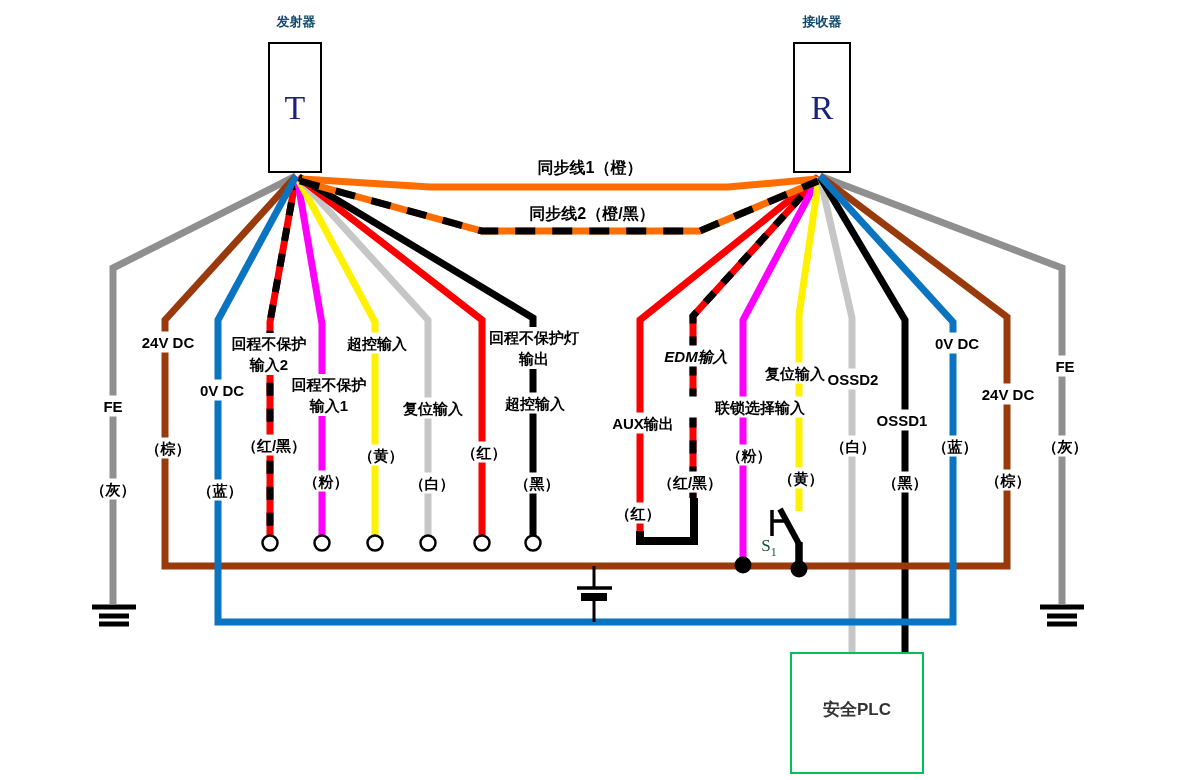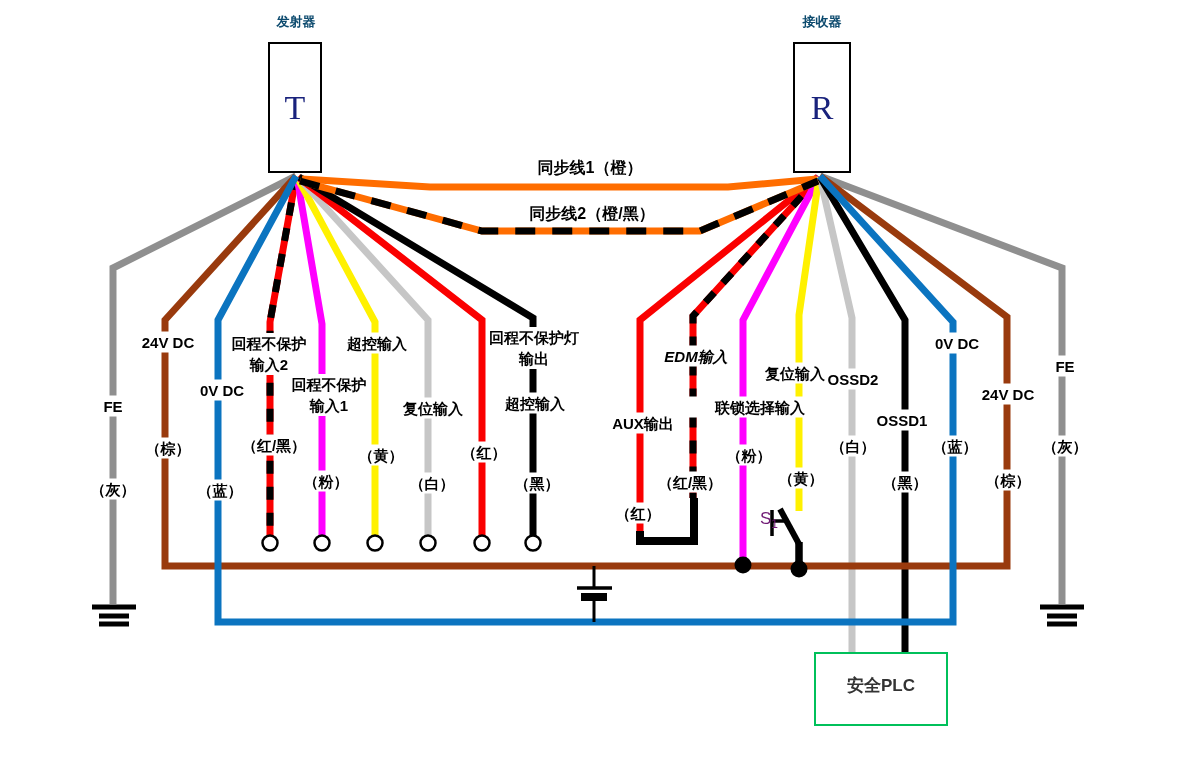--- a/index.html
+++ b/index.html
@@ -9,26 +9,26 @@
   .devbox{position:absolute;box-sizing:border-box;background:#fff;border:2px solid #000;
           display:flex;align-items:center;justify-content:center;}
   .devletter{font-family:"Liberation Serif",serif;font-size:34px;color:#19227c;line-height:1;}
   .devtitle{position:absolute;transform:translate(-50%,-50%);font-size:13px;font-weight:700;
             color:#0c4a6e;white-space:nowrap;}
   .wlabel{position:absolute;transform:translate(-50%,-50%);font-size:15px;font-weight:600;
           color:#000;background:#fff;white-space:pre-line;text-align:center;line-height:1.4;
           padding:0 2px;}
   .synclabel{position:absolute;transform:translate(-50%,-50%);font-size:16px;font-weight:600;
              color:#000;background:#fff;white-space:nowrap;padding:0 3px;}
-  #plc-box{position:absolute;box-sizing:border-box;left:814px;top:652px;width:134px;height:74px;
+  #plc-box{position:absolute;box-sizing:border-box;left:790px;top:652px;width:134px;height:122px;
            border:2px solid #00c05a;background:#fff;display:flex;align-items:center;
            justify-content:center;}
   #plc-box .plc-label{font-size:17px;font-weight:600;color:#333;margin-bottom:8px;}
-  #s1-label{position:absolute;left:769px;top:520px;transform:translate(-50%,-50%);
-            font-family:Liberation Sans, sans-serif;font-size:17px;color:#701a75;}
+  #s1-label{position:absolute;left:769px;top:548px;transform:translate(-50%,-50%);
+            font-family:Liberation Serif, serif;font-size:17px;color:#14532d;}
   #s1-label sub{font-size:12px;}
 </style>
 </head>
 <body>
 
 <div id="stage">
 
   <svg id="wiresvg" width="1184" height="780" viewBox="0 0 1184 780">
       <polyline points="296,176 113,268 113,604" fill="none" stroke="#8f8f8f" stroke-width="7"></polyline>
       <polyline points="296,177 270,322 270,537" fill="none" stroke="#fa0000" stroke-width="7"></polyline>

